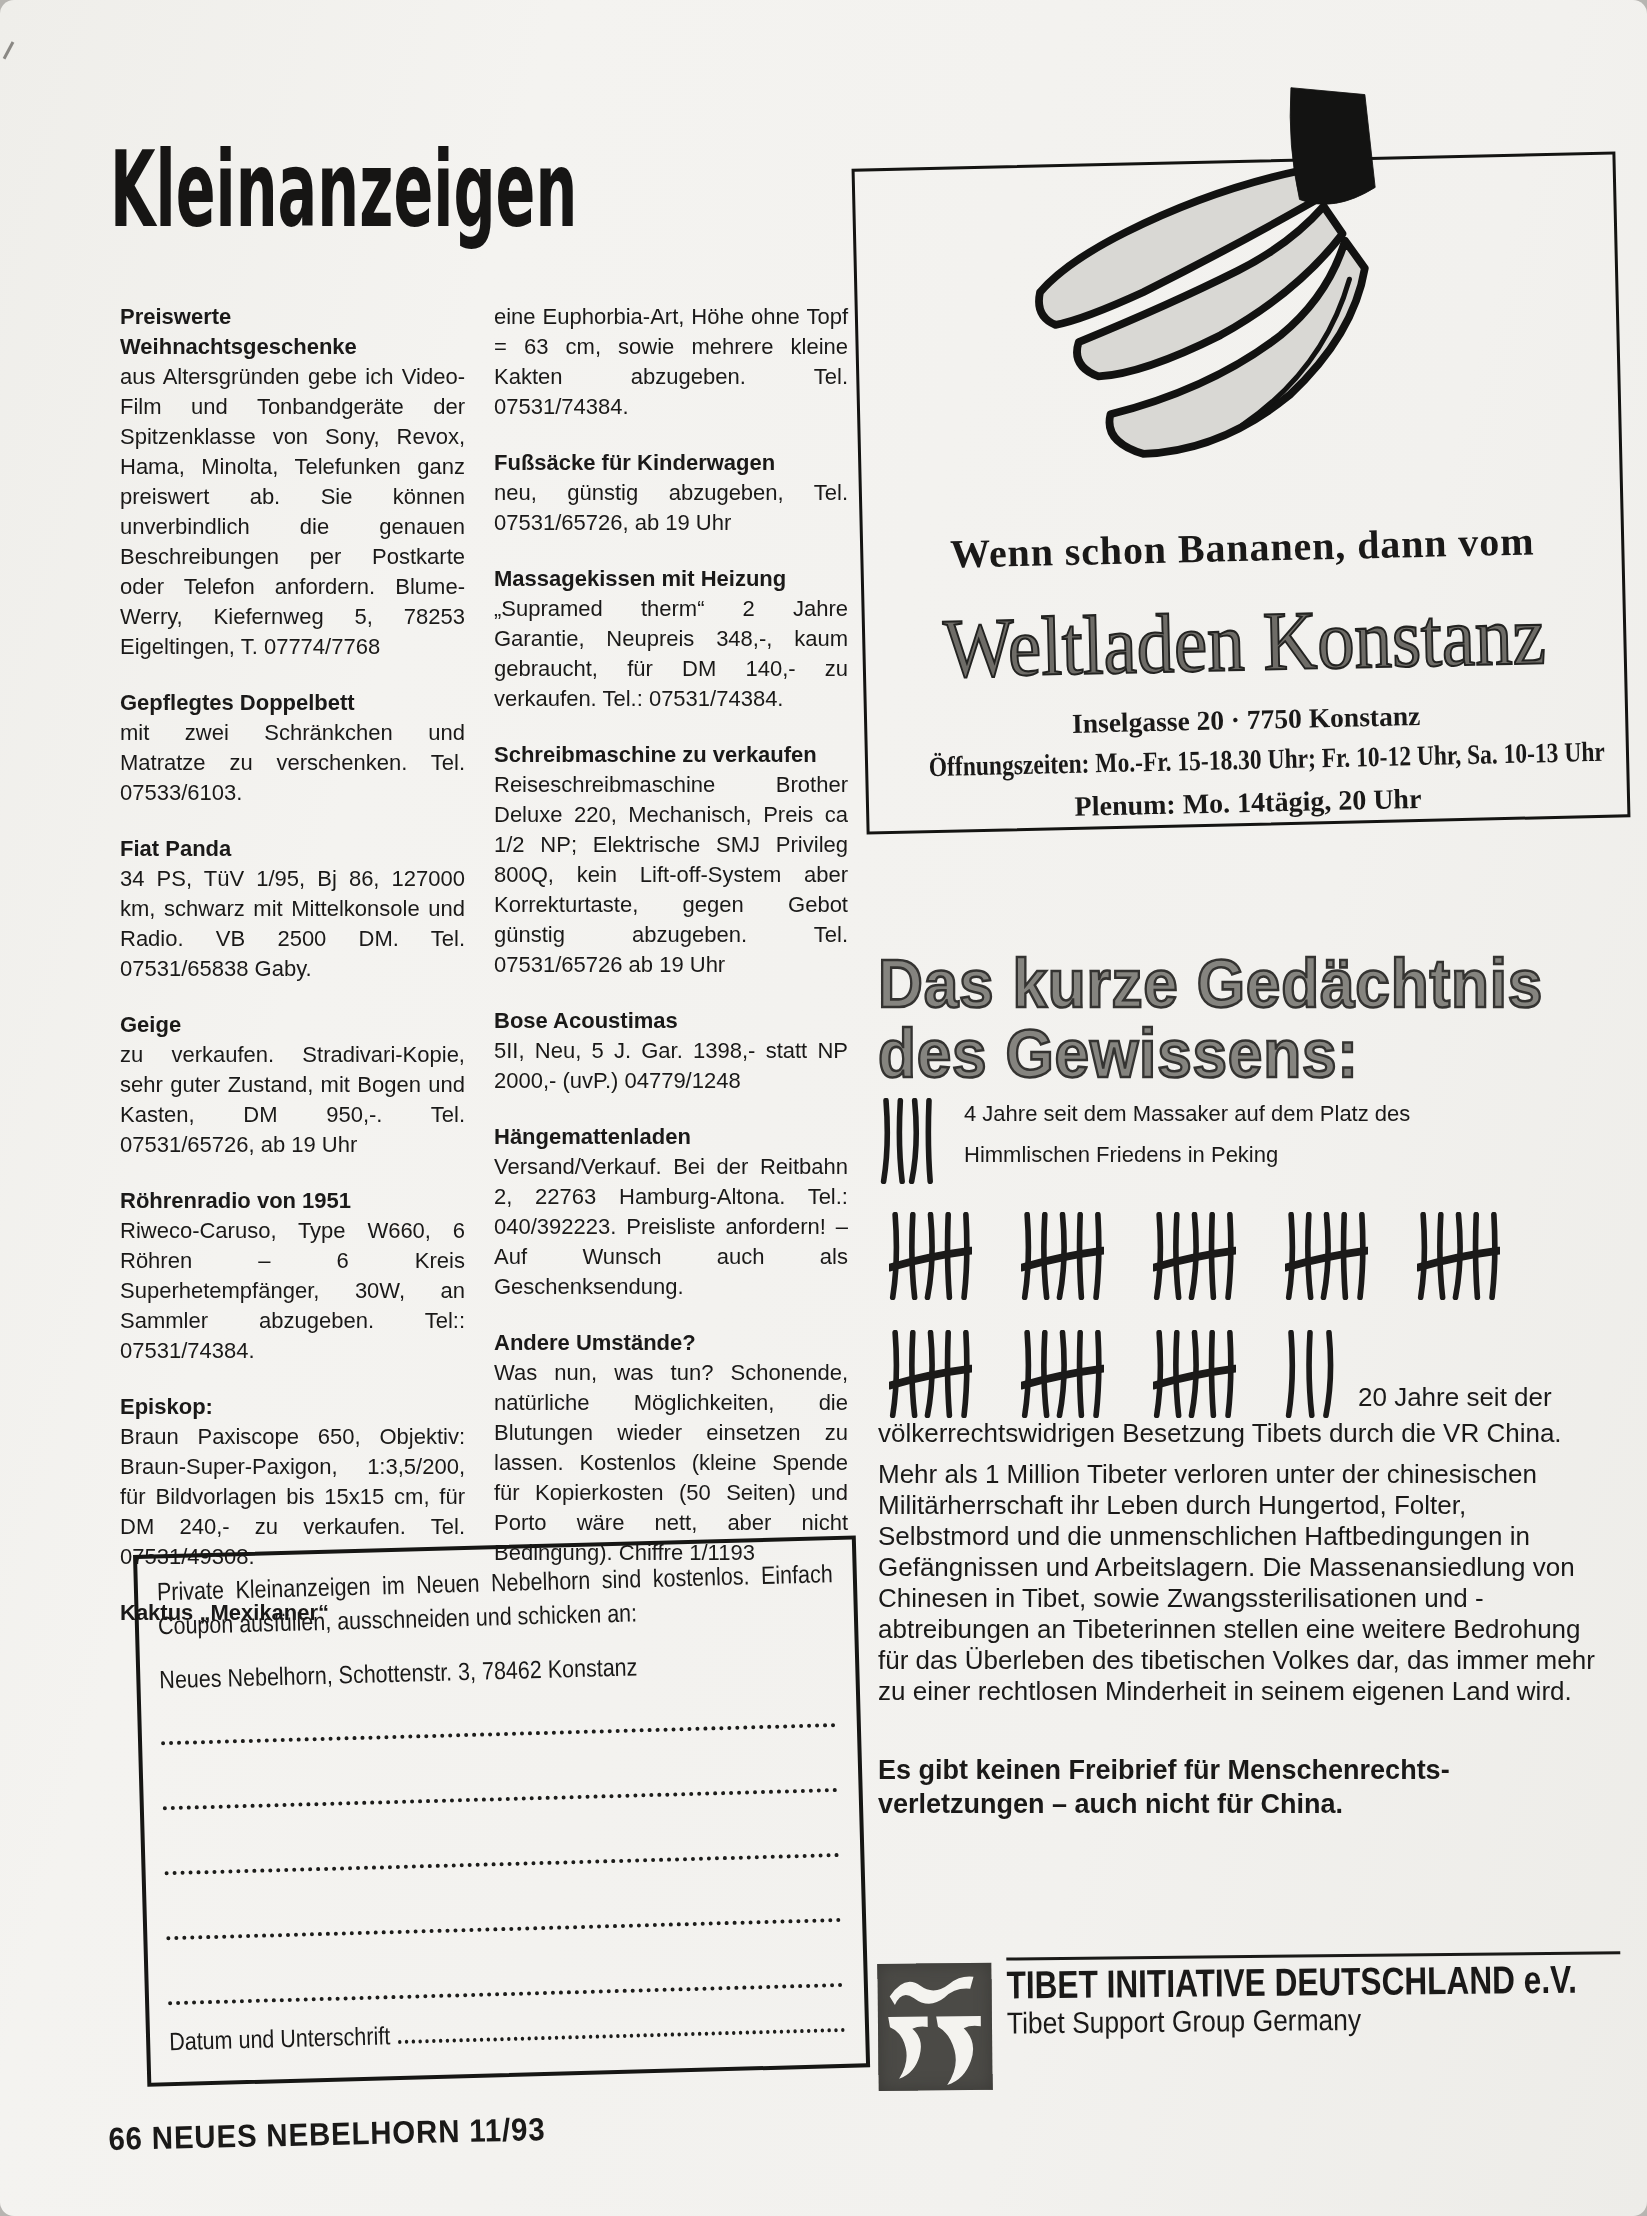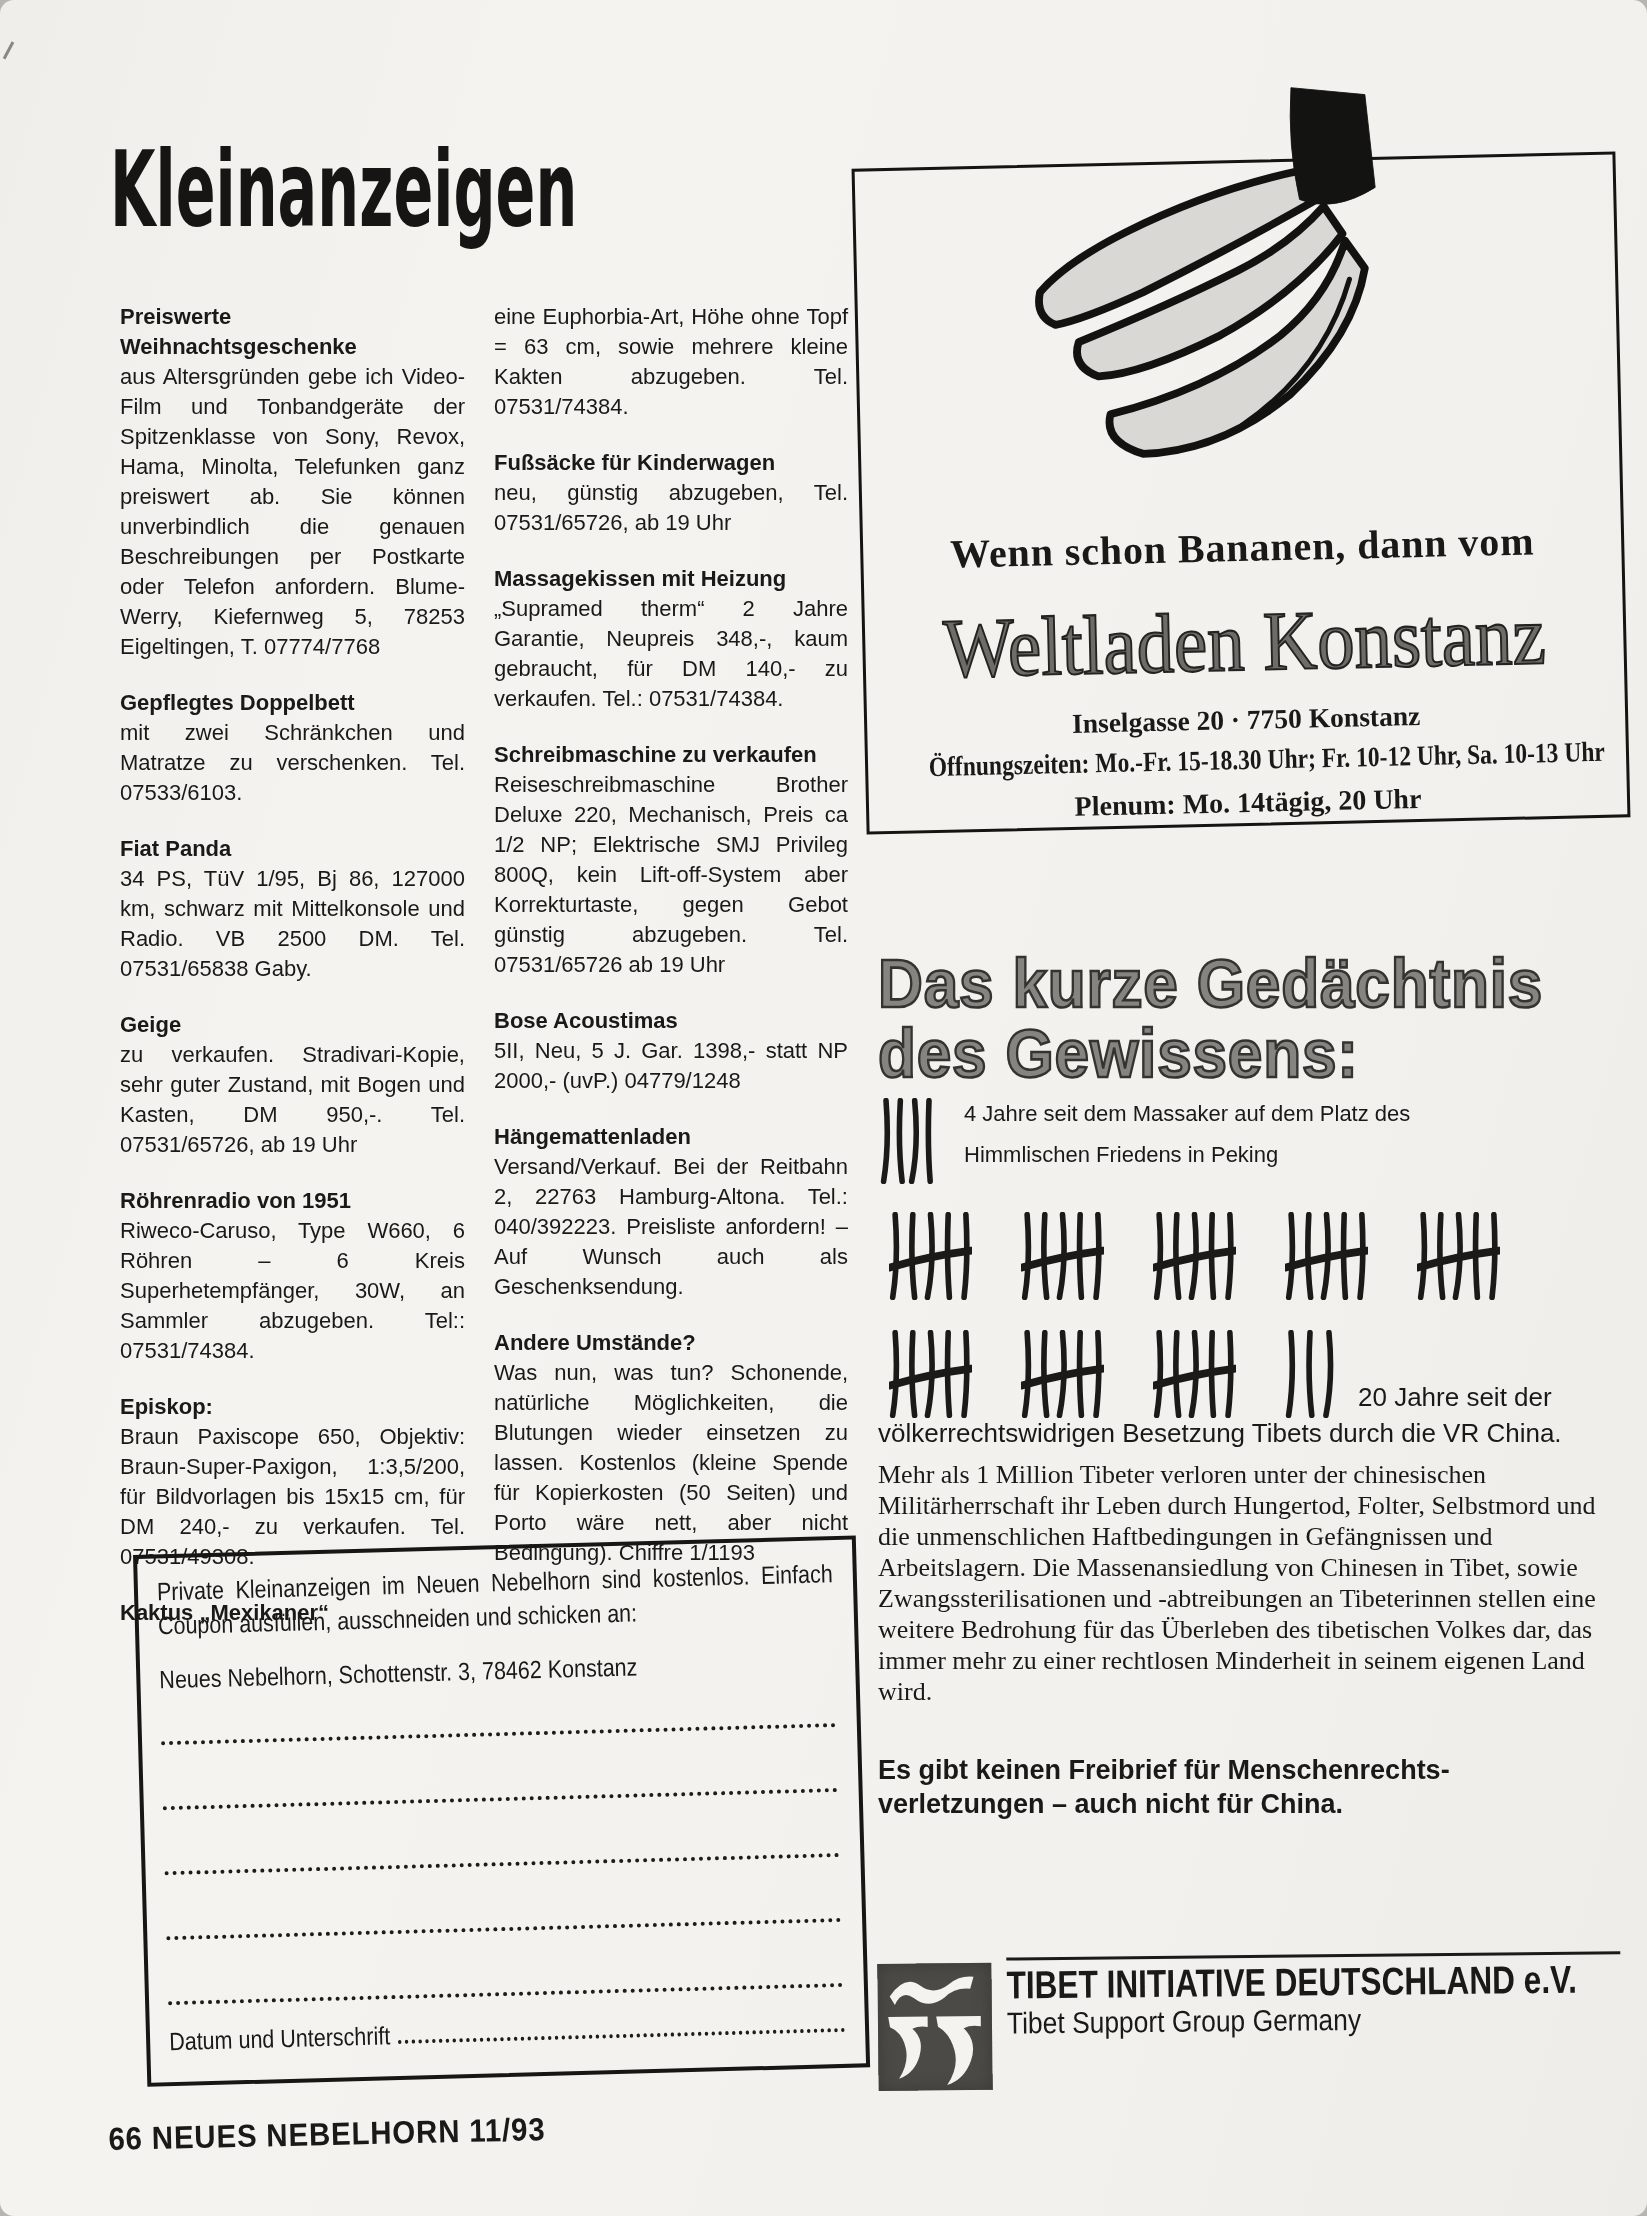--- a/index.html
+++ b/index.html
@@ -42,21 +42,21 @@
     color:#85847f;-webkit-text-stroke:2.6px #343331;
   }
   .tally4{position:absolute;left:880px;top:1098px;}
   .t4label{position:absolute;left:964px;top:1093px;font-size:22px;line-height:41px;white-space:pre-line;}
   .tallyrow{position:absolute;display:flex;gap:49px;align-items:flex-start;}
   #tallyrow1{left:889px;top:1212px;}
   #tallyrow2{left:889px;top:1330px;}
   .tallysvg path{stroke:#1b1a19;stroke-width:6.5;fill:none;stroke-linecap:round;}
   .t43{position:absolute;left:1358px;top:1382px;font-size:26px;white-space:nowrap;}
   .t43line{position:absolute;left:878px;top:1418px;font-size:26px;white-space:nowrap;}
-  .tpara{position:absolute;left:878px;width:726px;font-size:26px;line-height:31px;font-family:Liberation Serif, serif;}
+  .tpara{position:absolute;left:878px;width:726px;font-size:26px;line-height:31px;}
   .p1{top:1459px;}
   .tsub{position:absolute;left:878px;top:1753px;font-size:27px;line-height:34px;font-weight:bold;white-space:pre-line;}
   .p2{top:1829px;}
   
   .orgrow{position:absolute;left:878px;top:1953px;width:748px;height:142px;transform:rotate(-.6deg);}
   .tlogo{position:absolute;left:0;top:6.9px;width:114px;height:127px;background:#4b4a46;box-shadow:inset 0 0 15.5px #3a3936;}
   .orgrule{position:absolute;left:129px;top:1.7px;width:614px;height:3.4px;background:#1a1a18;}
   .orgname{position:absolute;left:129px;top:10.3px;font-weight:bold;font-size:39px;line-height:1;
            transform:scaleX(.81);transform-origin:0 0;white-space:nowrap;}
   .orgsub{position:absolute;left:129px;top:53px;font-size:30px;line-height:1;

